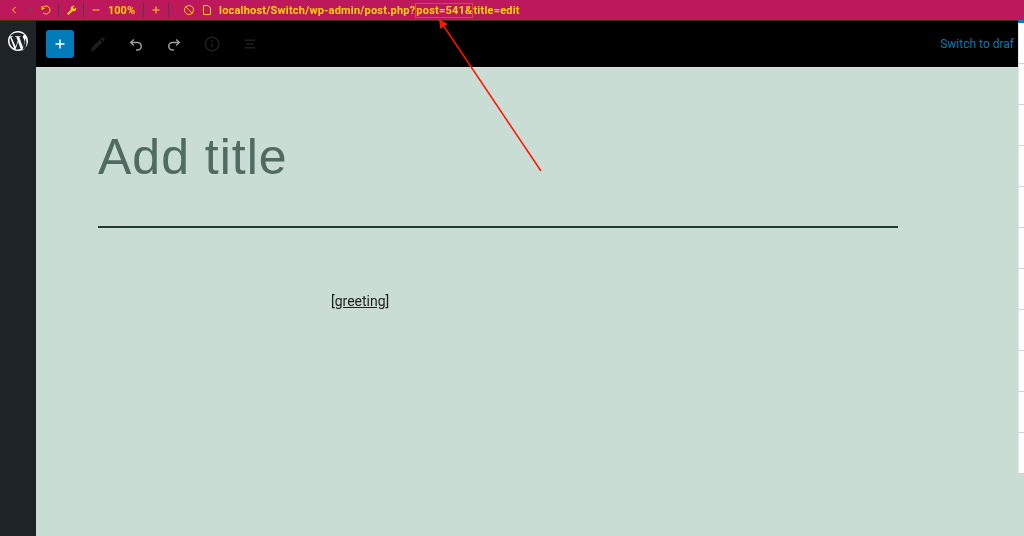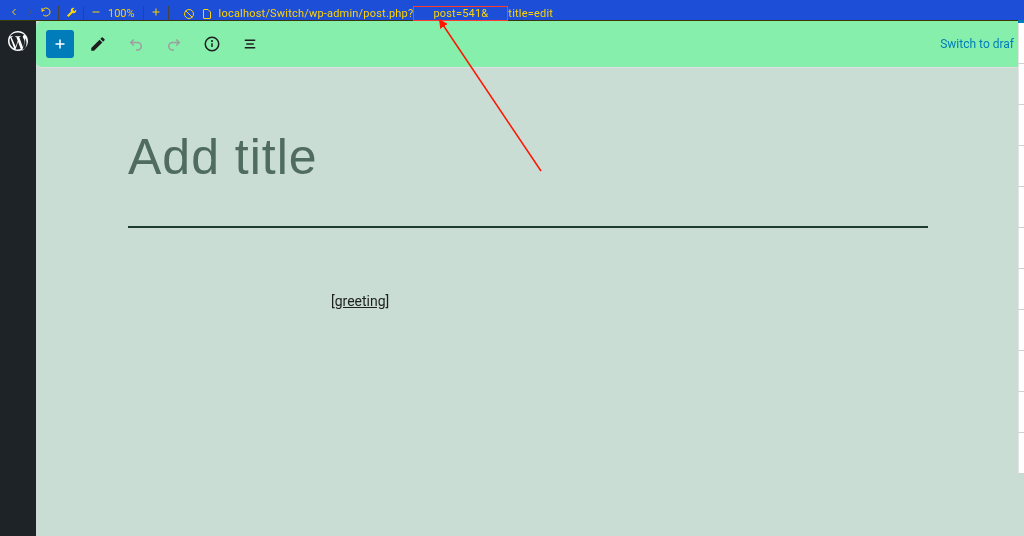--- a/index.html
+++ b/index.html
@@ -1,42 +1,42 @@
 <!DOCTYPE html>
 <html><head>
 <meta charset="utf-8">
 <style>
   html,body{margin:0;padding:0;font-family:-apple-system,BlinkMacSystemFont,"Segoe UI",Roboto,sans-serif;background:#c9ddd5;overflow:hidden;}
   .viewport{width:1024px;height:536px;position:relative;}
   
-  .browser-bar{height:20px;background:#1d4ed8;display:flex;align-items:flex-end;padding:0 6px;font-size:11px;color:#ffd400;border-bottom:1px solid #3a3a00;}
+  .browser-bar{height:20px;background:#be185d;display:flex;align-items:center;padding:0 6px;font-size:11px;color:#ffd400;border-bottom:1px solid #3a3a00;font-weight:bold;}
   .bb-ico{width:16px;height:16px;display:flex;align-items:center;justify-content:center;color:#ffd400;cursor:pointer;}
   .bb-ico svg{width:12px;height:12px;}
   .bb-sep{width:1px;height:14px;background:#444;margin:0 4px;}
   .zoom{color:#ffd400;font-size:11px;margin:0 4px;}
   .url-wrap{display:flex;align-items:center;margin-left:10px;flex:1;}
   .url-wrap svg{width:12px;height:12px;margin-right:6px;}
   .url-text{color:#ffd400;font-size:11px;letter-spacing:.2px;}
-  .url-highlight{border:1px solid #ff3b30;padding:0 19px;}
+  .url-highlight{border:1px solid #ff3b30;padding:0 0;}
   
   .editor-wrap{display:flex;height:calc(100% - 20px);}
   .wp-rail{width:36px;background:#1d2327;display:flex;justify-content:center;padding-top:8px;}
   .wp-logo{width:24px;height:24px;}
   .wp-logo svg{width:24px;height:24px;color:#fff;}
   .editor{flex:1;position:relative;background:#c9ddd5;}
-  .topbar{height:46px;background:#86efac;border-bottom:1px solid #e0e0e0;display:flex;align-items:center;padding:0 10px;justify-content:space-between;border-radius:6px;}
+  .topbar{height:46px;background:#000000;border-bottom:1px solid #e0e0e0;display:flex;align-items:center;padding:0 10px;justify-content:space-between;}
   .tb-left{display:flex;align-items:center;gap:10px;}
   .tb-btn{width:28px;height:28px;display:flex;align-items:center;justify-content:center;border-radius:3px;cursor:pointer;}
   .tb-btn svg{width:18px;height:18px;color:#1e1e1e;}
   .tb-add{background:#007cba;}
   .tb-add svg{color:#fff;}
   .tb-dis svg{color:#9e9e9e;}
   .tb-link{font-size:12px;color:#007cba;cursor:pointer;}
   
-  .canvas{position:relative;padding:60px 92px;}
+  .canvas{position:relative;padding:60px 62px;}
   .title-ph{font-size:50px;font-weight:300;color:#4f6b62;letter-spacing:1px;margin:0 0 40px 0;font-family:"Segoe UI Light","Segoe UI",sans-serif;}
   .hr-line{height:2px;background:#1f3b33;width:800px;}
   .greeting{font-size:14px;color:#1e1e1e;position:absolute;left:295px;top:225px;text-decoration:underline;}
   
   .panel-ghost{position:absolute;right:0;top:20px;bottom:0;width:6px;}
   .panel-ghost .tick{height:40px;border-bottom:1px solid #d0d0d0;border-left:1px solid #e4e4e4;background:#fff;}
   .panel-ghost .accent{height:3px;background:#007cba;}
   
   .annot-arrow{position:absolute;pointer-events:none;}
 </style>

